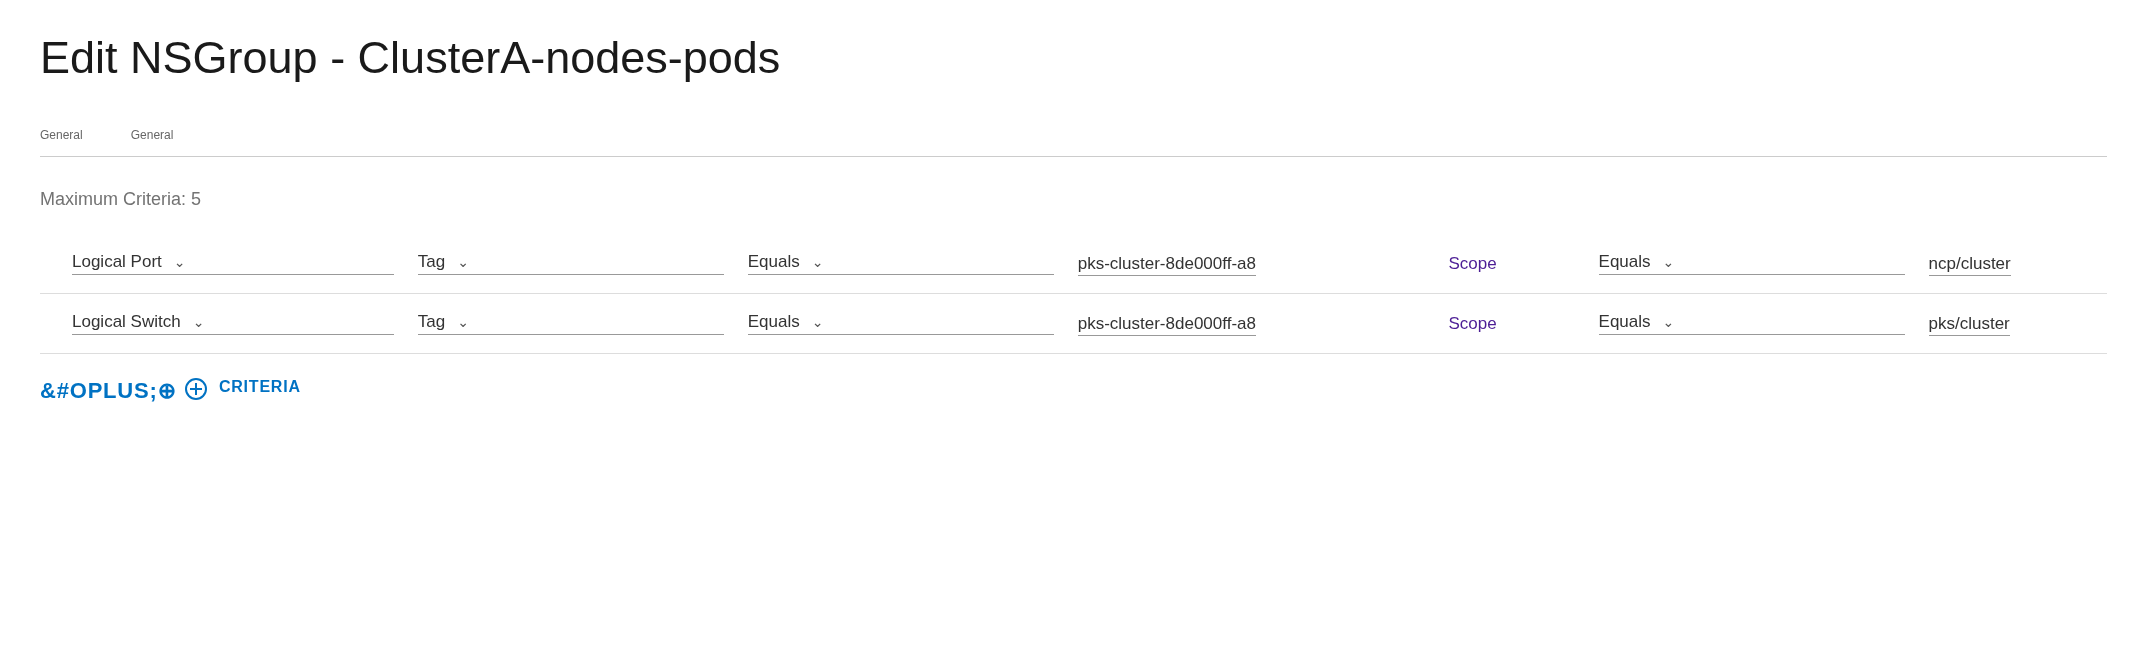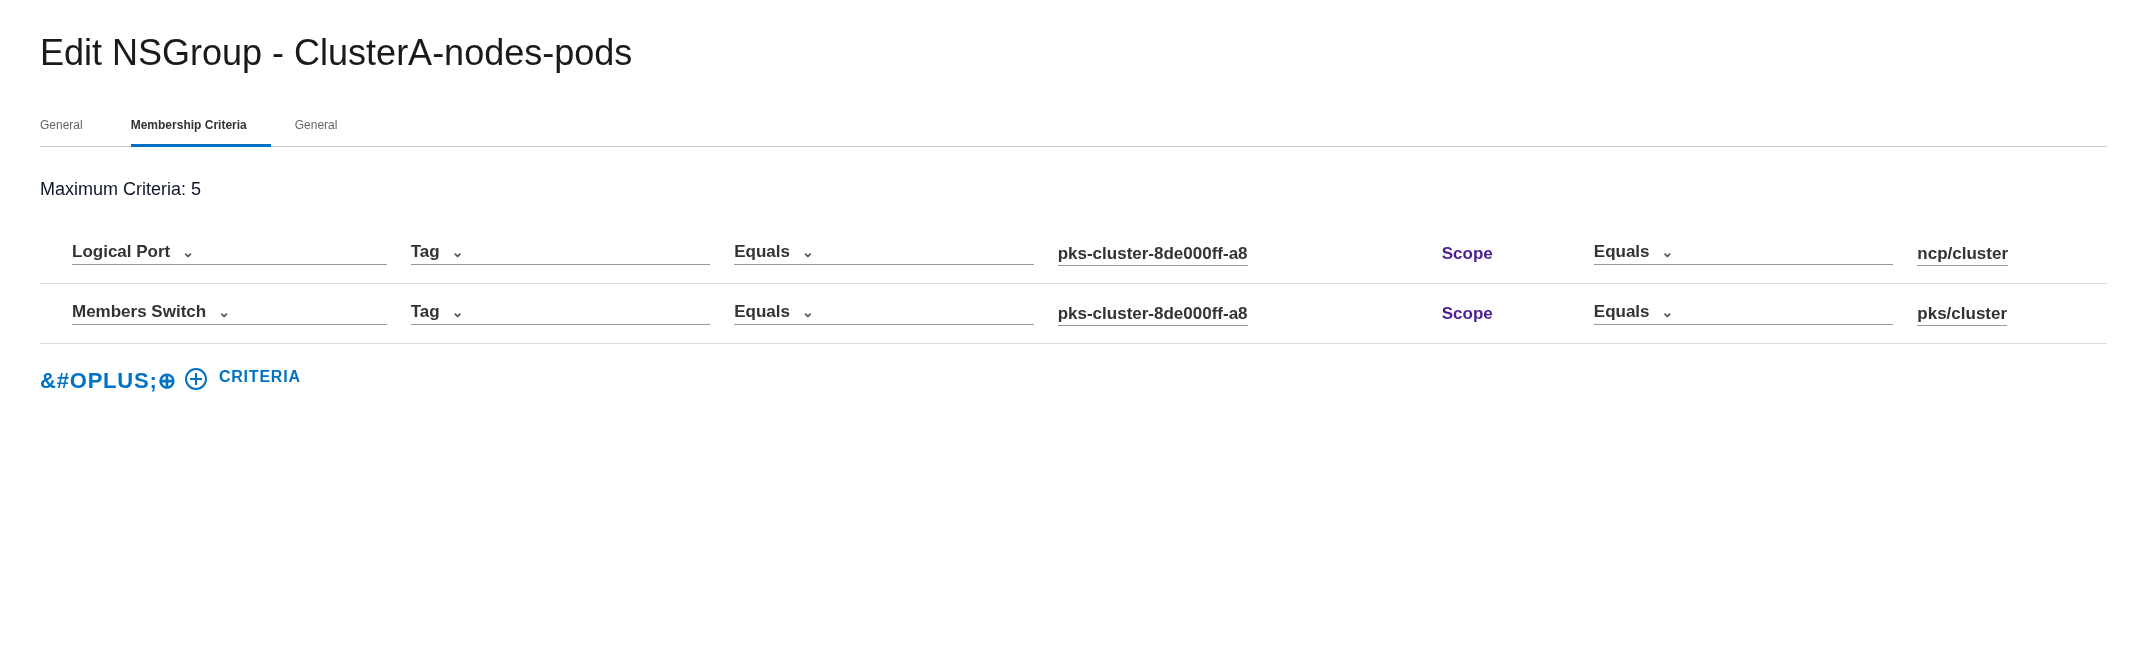--- a/index.html
+++ b/index.html
@@ -5,21 +5,21 @@
     * { box-sizing: border-box; margin: 0; padding: 0; }
     body {
       font-family: -apple-system, BlinkMacSystemFont, "Segoe UI", Arial, sans-serif;
       background: #fff;
       color: #333;
       padding: 32px 40px;
       min-width: 2147px;
       min-height: 668px;
     }
     .page-title {
-      font-size: 36px;
+      font-size: 45px;
       font-weight: 400;
       color: #1a1a1a;
       margin-bottom: 36px;
     }
     .tabs {
       display: flex;
       align-items: flex-end;
       border-bottom: 1px solid #ccc;
       margin-bottom: 32px;
       gap: 0;
@@ -36,36 +36,35 @@
     .tab:first-child {
       padding-left: 0;
     }
     .tab.active {
       color: #333;
       font-weight: 600;
       border-bottom: 3px solid #0072c3;
     }
     .max-criteria {
       font-size: 18px;
-      color: #0f172a;
+      color: #737373;
       margin-bottom: 24px;
     }
     .criteria-table {
       width: 100%;
       border-collapse: collapse;
     }
     .criteria-row {
       border-bottom: 1px solid #ddd;
     }
     .criteria-row td {
       padding: 18px 12px;
       vertical-align: middle;
       font-size: 17px;
       white-space: nowrap;
-      font-weight: bold;
     }
     .criteria-row td:first-child {
       padding-left: 32px;
     }
     .dropdown-cell {
       display: flex;
       align-items: center;
       gap: 8px;
       border-bottom: 1px solid #999;
       padding-bottom: 2px;
@@ -111,21 +110,20 @@
       color: #0072c3;
     }
   </style>
 </head>
 <body>
 
 <h1 class="page-title">Edit NSGroup - ClusterA-nodes-pods</h1>
 
 <div class="tabs">
   <div class="tab">General</div>
-  <div class="tab active">Membership Criteria</div>
   <div class="tab">General</div>
 </div>
 
 <div class="max-criteria">Maximum Criteria: 5</div>
 
 <table class="criteria-table">
   <tbody>
 
     <tr class="criteria-row">
       <td>
@@ -159,21 +157,21 @@
         </div>
       </td>
       <td>
         <span class="text-value">ncp/cluster</span>
       </td>
     </tr>
 
     <tr class="criteria-row">
       <td>
         <div class="dropdown-cell">
-          <span class="dropdown-value">Members Switch</span>
+          <span class="dropdown-value">Logical Switch</span>
           <span class="chevron">⌄</span>
         </div>
       </td>
       <td>
         <div class="dropdown-cell">
           <span class="dropdown-value">Tag</span>
           <span class="chevron">⌄</span>
         </div>
       </td>
       <td>

